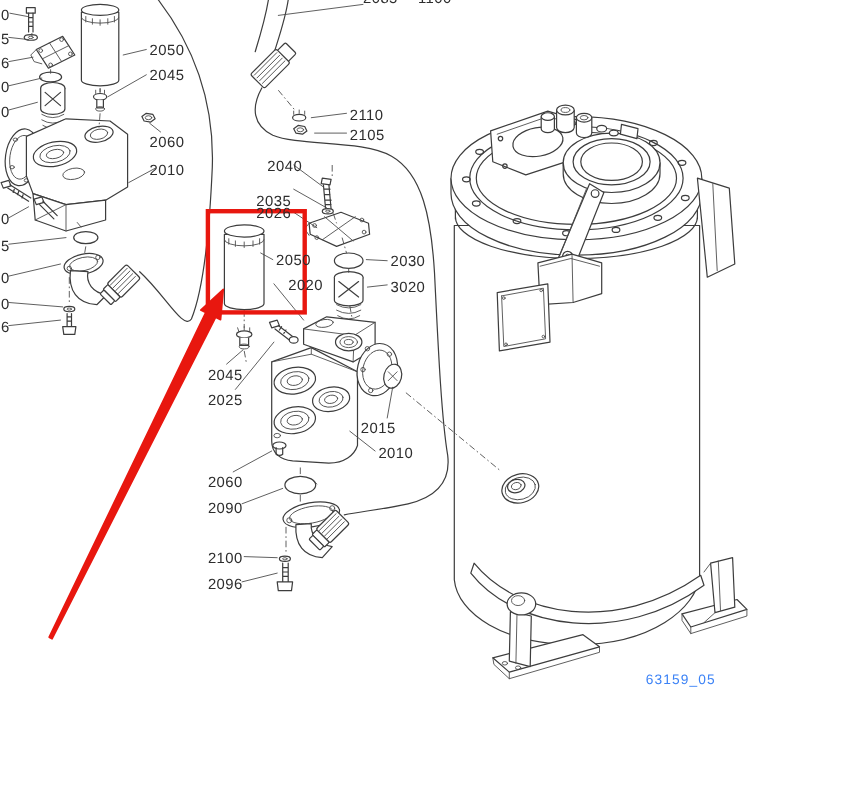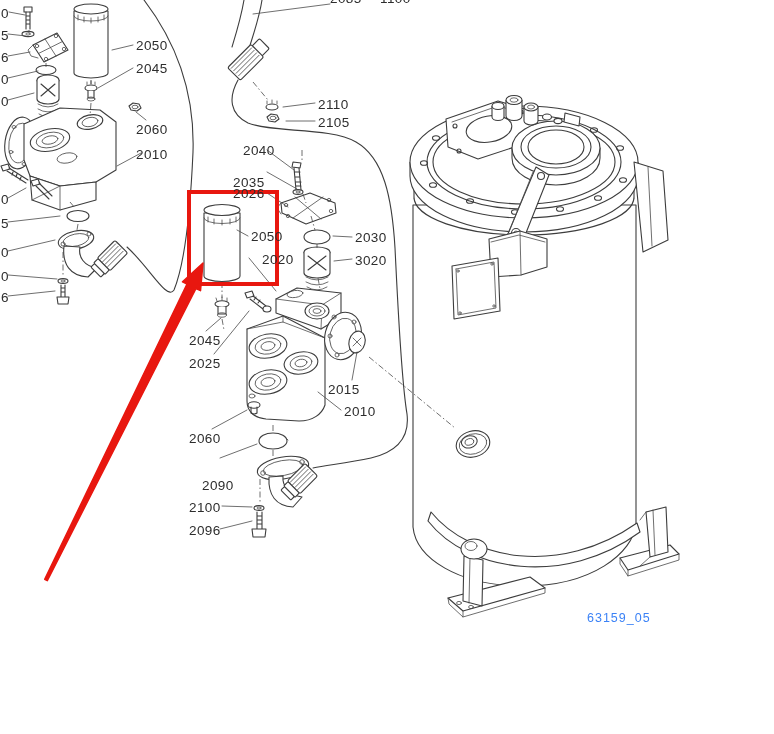--- a/index.html
+++ b/index.html
@@ -343,21 +343,21 @@
       <div class="callout" style="left: 233px; top: 186px;">2026</div>
       <div class="callout" style="left: 251px; top: 229px;">2050</div>
       <div class="callout" style="left: 251px; top: 252px; margin-left: 11px;">2020</div>
       <div class="callout" style="left: 355px; top: 230px;">2030</div>
       <div class="callout" style="left: 355px; top: 253px;">3020</div>
       <div class="callout" style="left: 189px; top: 333px;">2045</div>
       <div class="callout" style="left: 189px; top: 356px;">2025</div>
       <div class="callout" style="left: 328px; top: 382px;">2015</div>
       <div class="callout" style="left: 344px; top: 404px;">2010</div>
       <div class="callout" style="left: 189px; top: 431px;">2060</div>
-      <div class="callout" style="left: 202px; top: 454px; margin-top: 24px;">2090</div>
+      <div class="callout" style="left: 189px; top: 454px;">2090</div>
       <div class="callout" style="left: 189px; top: 500px;">2100</div>
       <div class="callout" style="left: 189px; top: 523px;">2096</div>
       <div class="callout" style="left: 1px; top: 6px;">0</div>
       <div class="callout" style="left: 1px; top: 28px;">5</div>
       <div class="callout" style="left: 1px; top: 50px;">6</div>
       <div class="callout" style="left: 1px; top: 72px;">0</div>
       <div class="callout" style="left: 1px; top: 94px;">0</div>
       <div class="callout" style="left: 1px; top: 192px;">0</div>
       <div class="callout" style="left: 1px; top: 216px;">5</div>
       <div class="callout" style="left: 1px; top: 245px;">0</div>

